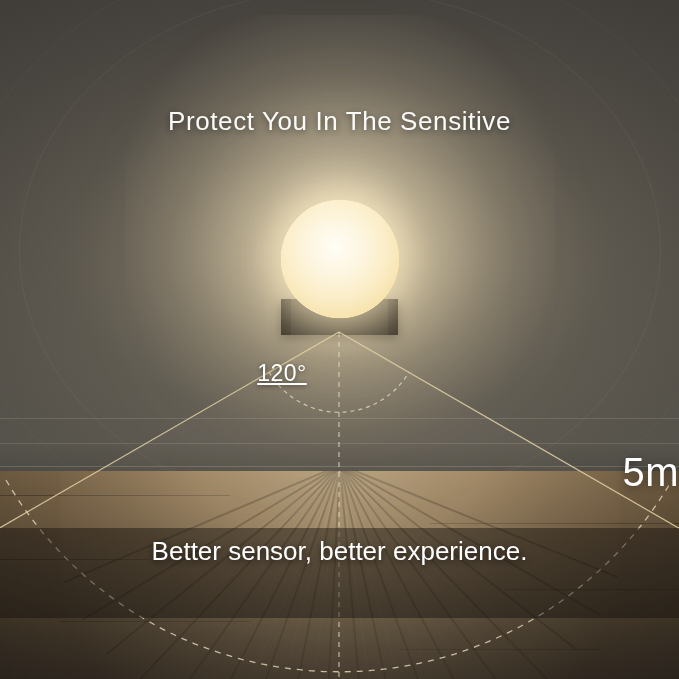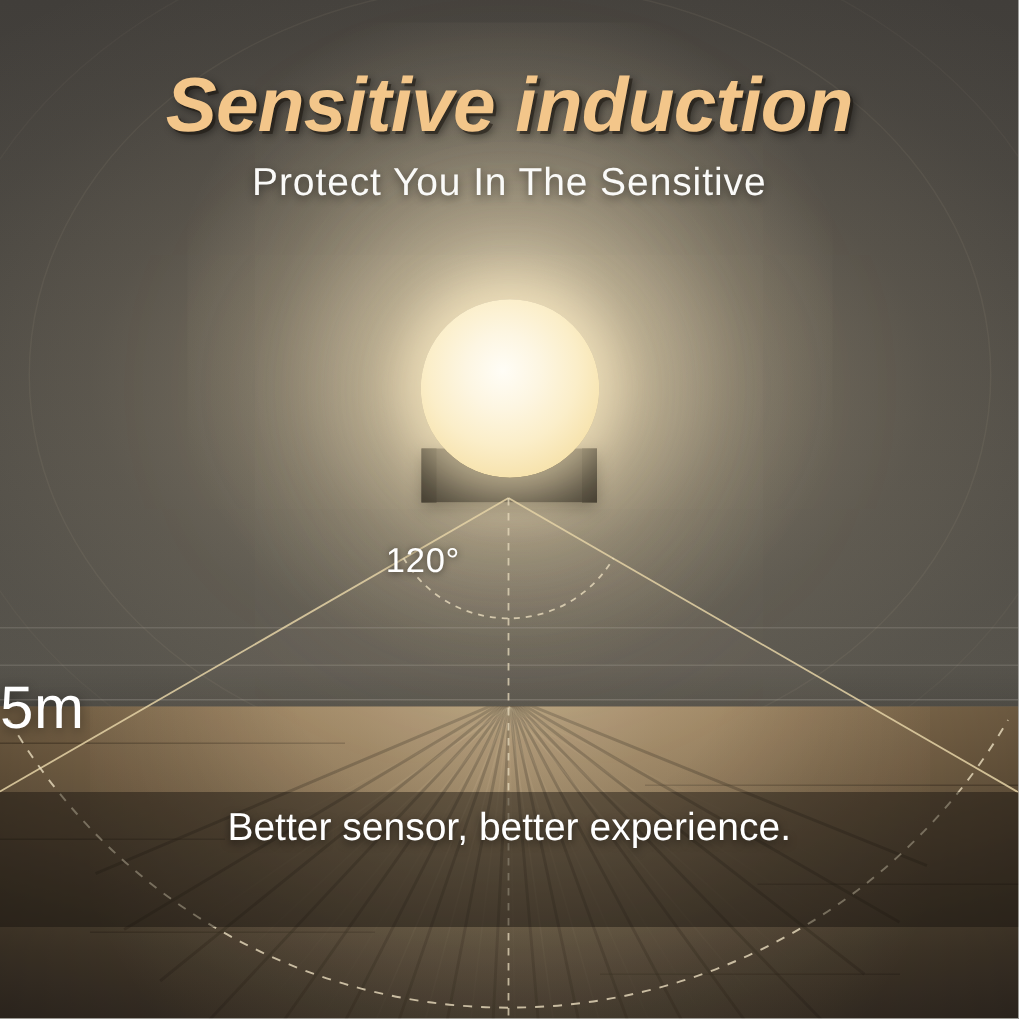--- a/index.html
+++ b/index.html
@@ -199,26 +199,27 @@
   .label-120 {
     position: absolute;
     left: 0; top: 360px;
     width: 564px;
     text-align: center;
     color: #ffffff;
     font-size: 23px;
     font-weight: 400;
     letter-spacing: 0.5px;
     text-shadow: 0 1px 5px rgba(0,0,0,0.55);
+    text-decoration: underline;
   }
   .label-5m {
     position: absolute;
     left: 0; top: 450px;
     width: 679px;
-    text-align: left;
+    text-align: right;
     color: #ffffff;
     font-size: 40px;
     font-weight: 400;
     letter-spacing: 0.5px;
     text-shadow: 0 2px 8px rgba(0,0,0,0.45);
   }
 
   
   .headline {
     position: absolute;
@@ -348,19 +349,18 @@
     <path d="M 269 372 A 81 81 0 0 0 409 372" fill="none" stroke="#E8DCBE" stroke-width="1.2" stroke-dasharray="4 4" opacity="0.8"></path>
 
     <path d="M 6 480 A 385 385 0 0 0 672 480" fill="none" stroke="#E8DCBE" stroke-width="1.3" stroke-dasharray="6 6" opacity="0.8"></path>
 
     <path d="M 339 332 L -30 545 L -30 679 L 708 679 L 708 545 Z" fill="#FFE9BC" opacity="0.035"></path>
   </svg>
 
   <div class="label-120">120°</div>
   <div class="label-5m">5m</div>
 
-  <div class="headline">Sensitive induction</div>
   <div class="subhead">Protect You In The Sensitive</div>
 
   <div class="caption-band"></div>
   <div class="caption-line one">Better sensor, better experience.</div>
 
 </div>
 
 </body></html>

